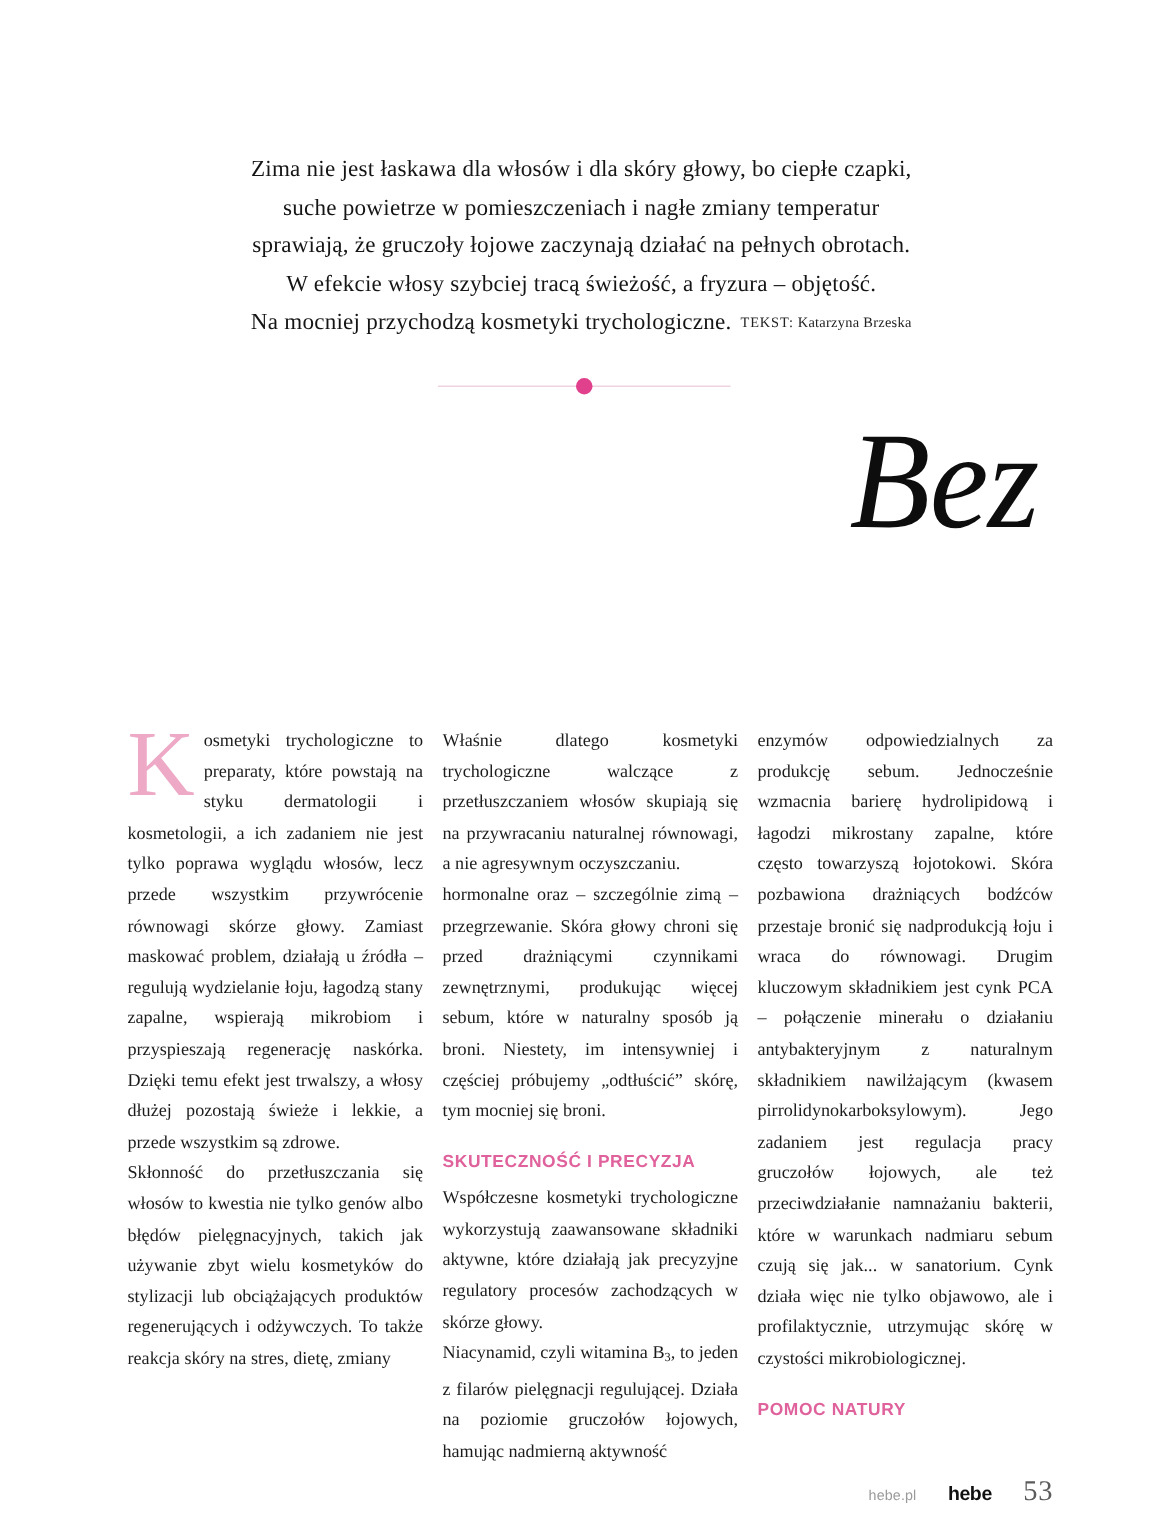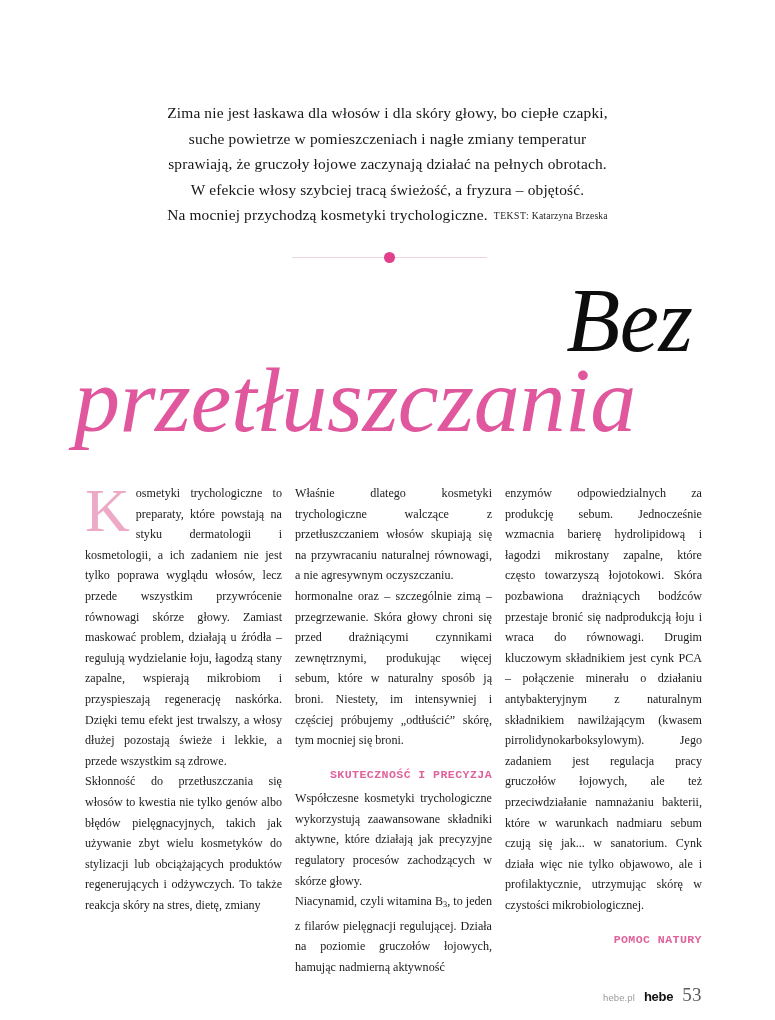--- a/index.html
+++ b/index.html
@@ -161,27 +161,27 @@
     font-size: 62px;
     line-height: 52px;
     color: #eda9c5;
     padding: 0 6px 0 0;
     margin-top: 1px;
     font-weight: 400;
   }
 
   .section-head {
     margin: 17px 0 6px 0;
-    font-family: Liberation Mono, monospace;
+    font-family: Liberation Sans, sans-serif;
     font-size: 11.6px;
     line-height: 15.5px;
     font-weight: 600;
     letter-spacing: 0.035em;
     color: #e0629c;
-    text-align: right;
+    text-align: left;
     text-transform: uppercase;
   }
   .section-head.tight {
     margin-top: 16px;
   }
 
   sub { font-size: 0.68em; vertical-align: -0.25em; }
 
   
   .footer {
@@ -190,21 +190,21 @@
     bottom: 14px;
     width: 775px;
     height: 26px;
   }
   .footer-inner {
     position: absolute;
     right: 73px;
     bottom: 0;
     display: flex;
     align-items: baseline;
-    gap: 9px;
+    gap: 21px;
   }
   .footer .site {
     font-family: "Liberation Sans", "DejaVu Sans", sans-serif;
     font-size: 9.5px;
     color: #9a9a9a;
     letter-spacing: 0.01em;
   }
   .footer .brand {
     font-family: "Liberation Sans", "DejaVu Sans", sans-serif;
     font-size: 13px;
@@ -234,21 +234,20 @@
     </span>
   </div>
 
   <div class="ornament">
     <div class="rule"></div>
     <div class="dot"></div>
   </div>
 
   <div class="headline">
     <div class="hl-top">Bez</div>
-    <div class="hl-bottom">przetłuszczania</div>
   </div>
 
   <div class="columns">
 
     <div class="col">
       <p class="dropcap-para"><span class="dropcap">K</span><span>osmetyki trychologiczne to preparaty, które powstają na styku dermatologii i kosmetologii, a ich zadaniem nie jest tylko poprawa wyglądu włosów, lecz przede wszystkim przywrócenie równowagi skórze głowy. Zamiast maskować problem, działają u źródła – regulują wydzielanie łoju, łagodzą stany zapalne, wspierają mikrobiom i przyspieszają regenerację naskórka. Dzięki temu efekt jest trwalszy, a włosy dłużej pozostają świeże i lekkie, a przede wszystkim są zdrowe.</span></p>
       <p>Skłonność do przetłuszczania się włosów to kwestia nie tylko genów albo błędów pielęgnacyjnych, takich jak używanie zbyt wielu kosmetyków do stylizacji lub obciążających produktów regenerujących i odżywczych. To także reakcja skóry na stres, dietę, zmiany</p>
     </div>
 
     <div class="col">

